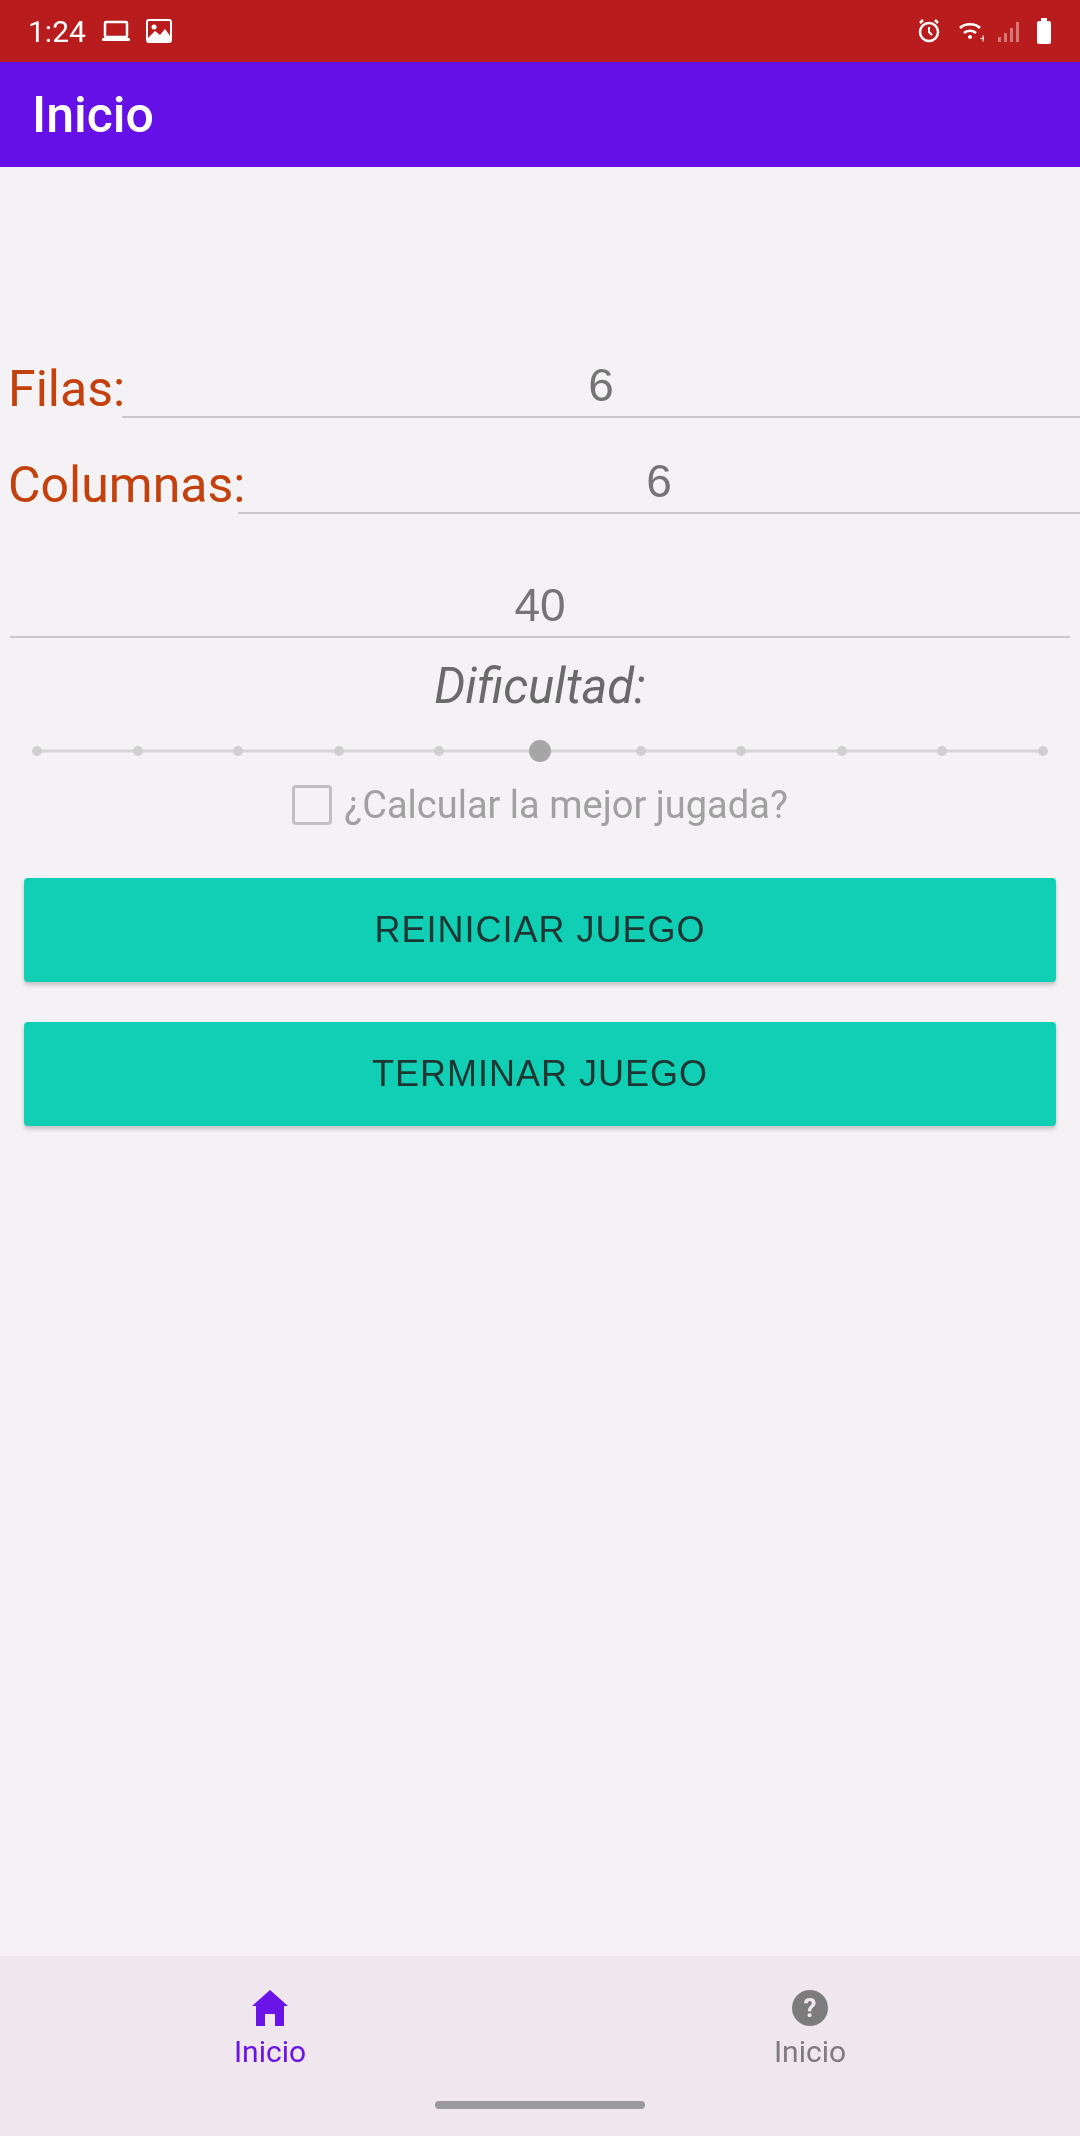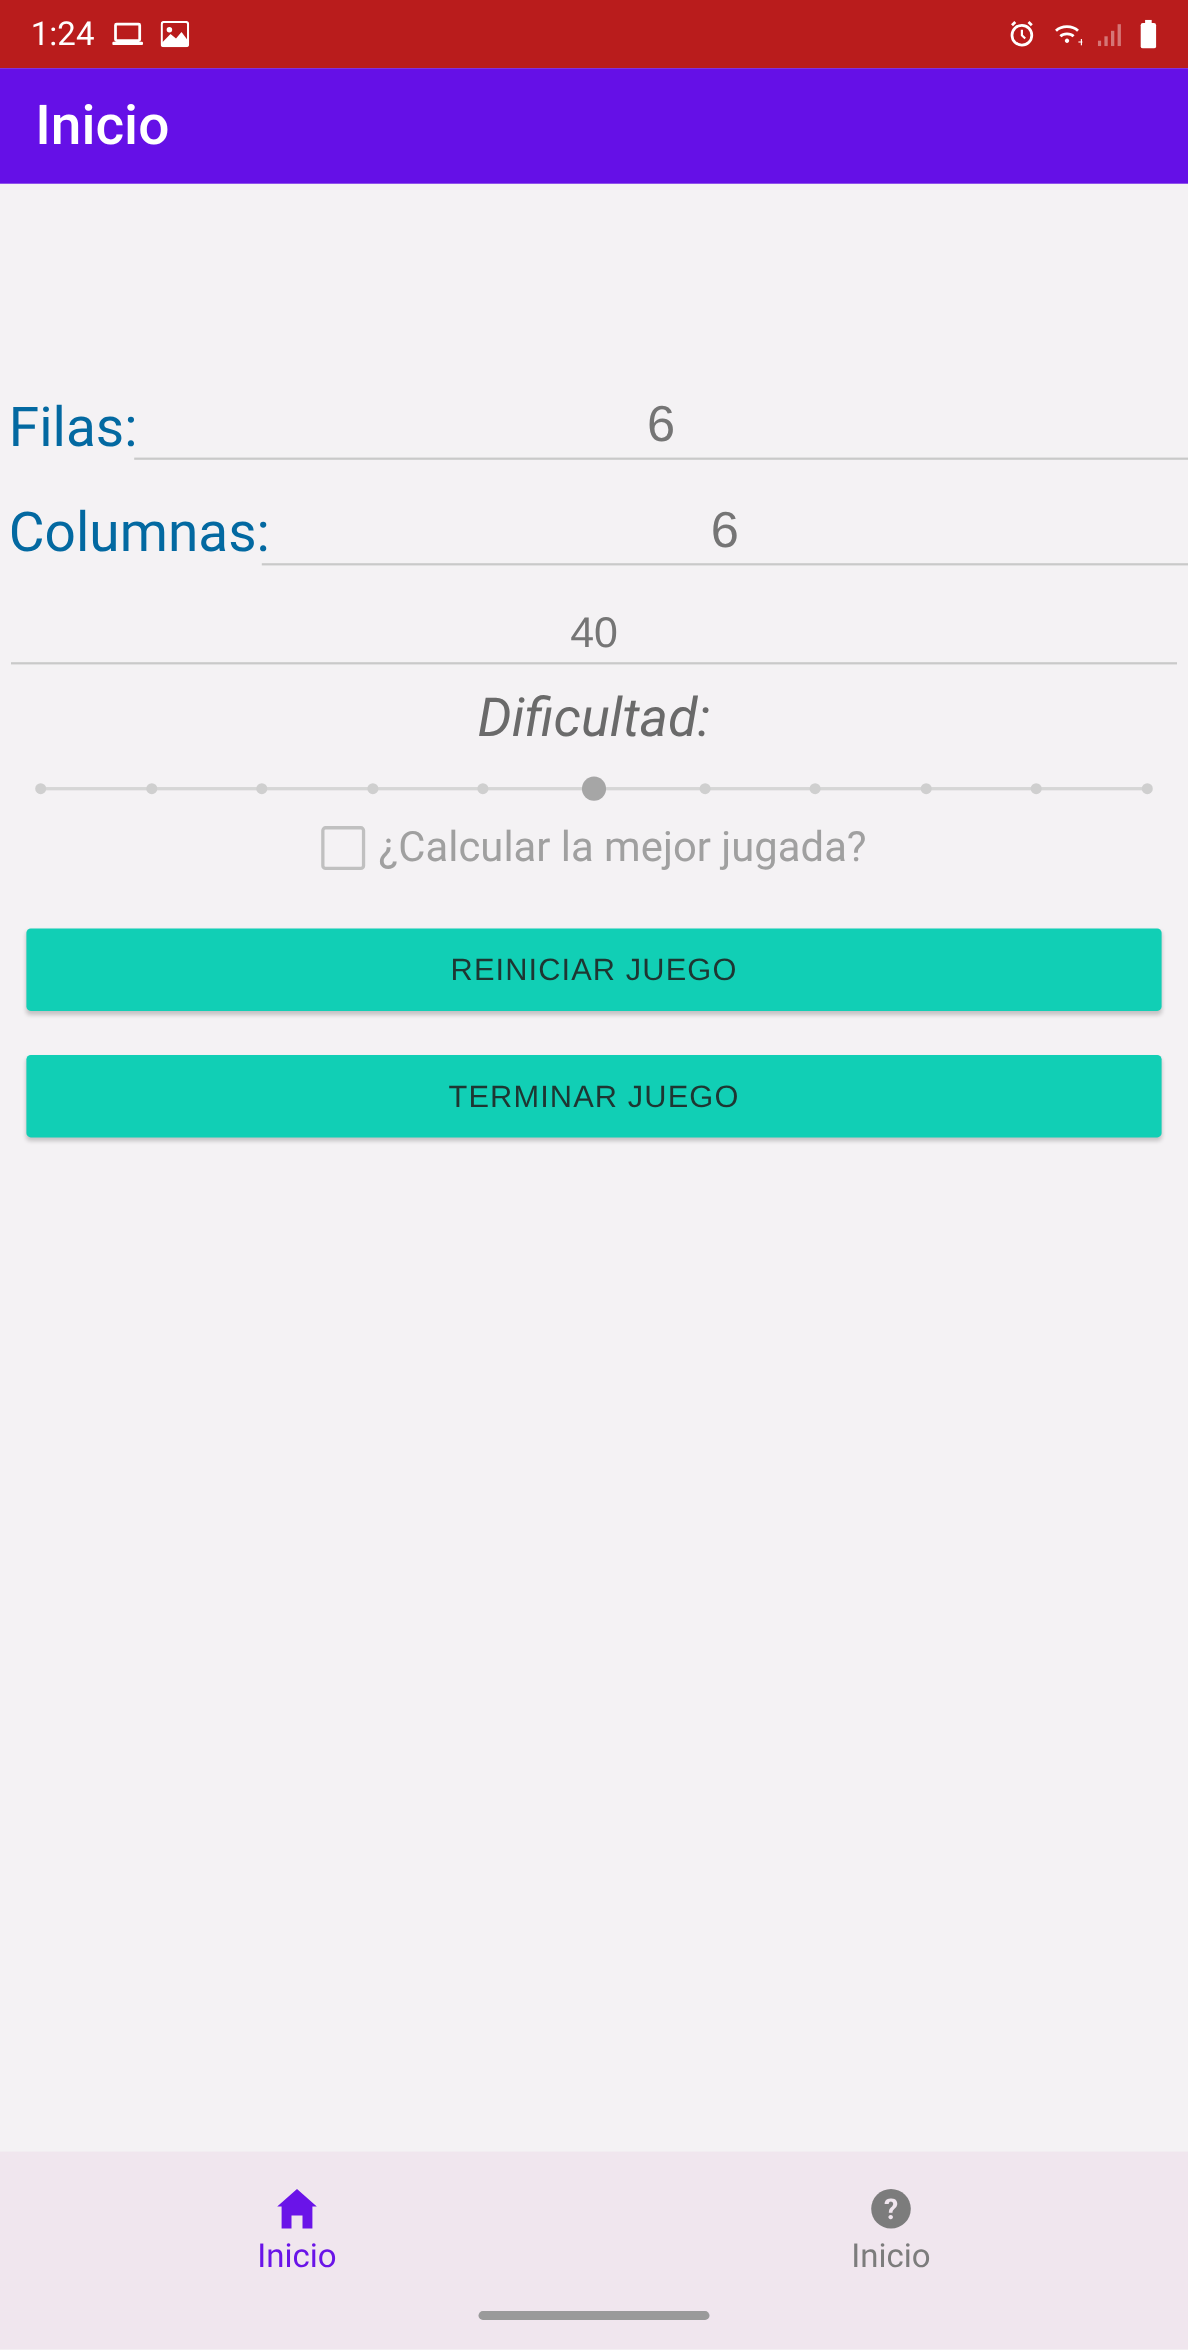--- a/index.html
+++ b/index.html
@@ -62,21 +62,21 @@
       flex-direction: column;
     }
     
     .field-row {
       display: flex;
       align-items: flex-end;
       margin-bottom: 30px;
     }
     
     .field-label {
-      color: #0369a1;
+      color: #c2410c;
       font-size: 50px;
       padding-left: 8px;
       flex-shrink: 0;
     }
     
     .label-rows { width: 122px; }
     .label-cols { width: 238px; }
     
     .field-input {
       flex: 1;
@@ -94,25 +94,25 @@
       color: #6a6a6a;
       font-size: 49px;
       text-align: center;
       margin-top: 20px;
       padding-left: 120px;
       padding-right: 120px;
     }
     
     .full-input {
       width: calc(100% - 20px);
-      margin: 4px 10px 0;
+      margin: 28px 10px 0;
       border: none;
       border-bottom: 2px solid #c9c9c9;
       background: transparent;
-      font-size: 39px;
+      font-size: 46px;
       color: #a8a8a8;
       text-align: center;
       padding: 6px 0 4px;
       outline: none;
     }
     
     .difficulty-label {
       color: #6a6a6a;
       font-size: 49px;
       text-align: center;
@@ -176,24 +176,24 @@
       border-radius: 4px;
     }
     
     .checkbox-label {
       color: #a0a0a0;
       font-size: 38px;
     }
     
     .btn {
       margin: 0 24px 40px;
-      height: 75px;
+      height: 104px;
       background: #11cfb5;
       border: none;
-      font-size: 28px;
+      font-size: 36px;
       font-weight: 500;
       color: #1e3632;
       letter-spacing: 1px;
       box-shadow: 0 3px 4px rgba(0,0,0,0.2);
       border-radius: 4px;
     }
     
     .bottom-nav {
       height: 145px;
       background: #f0e6ee;

